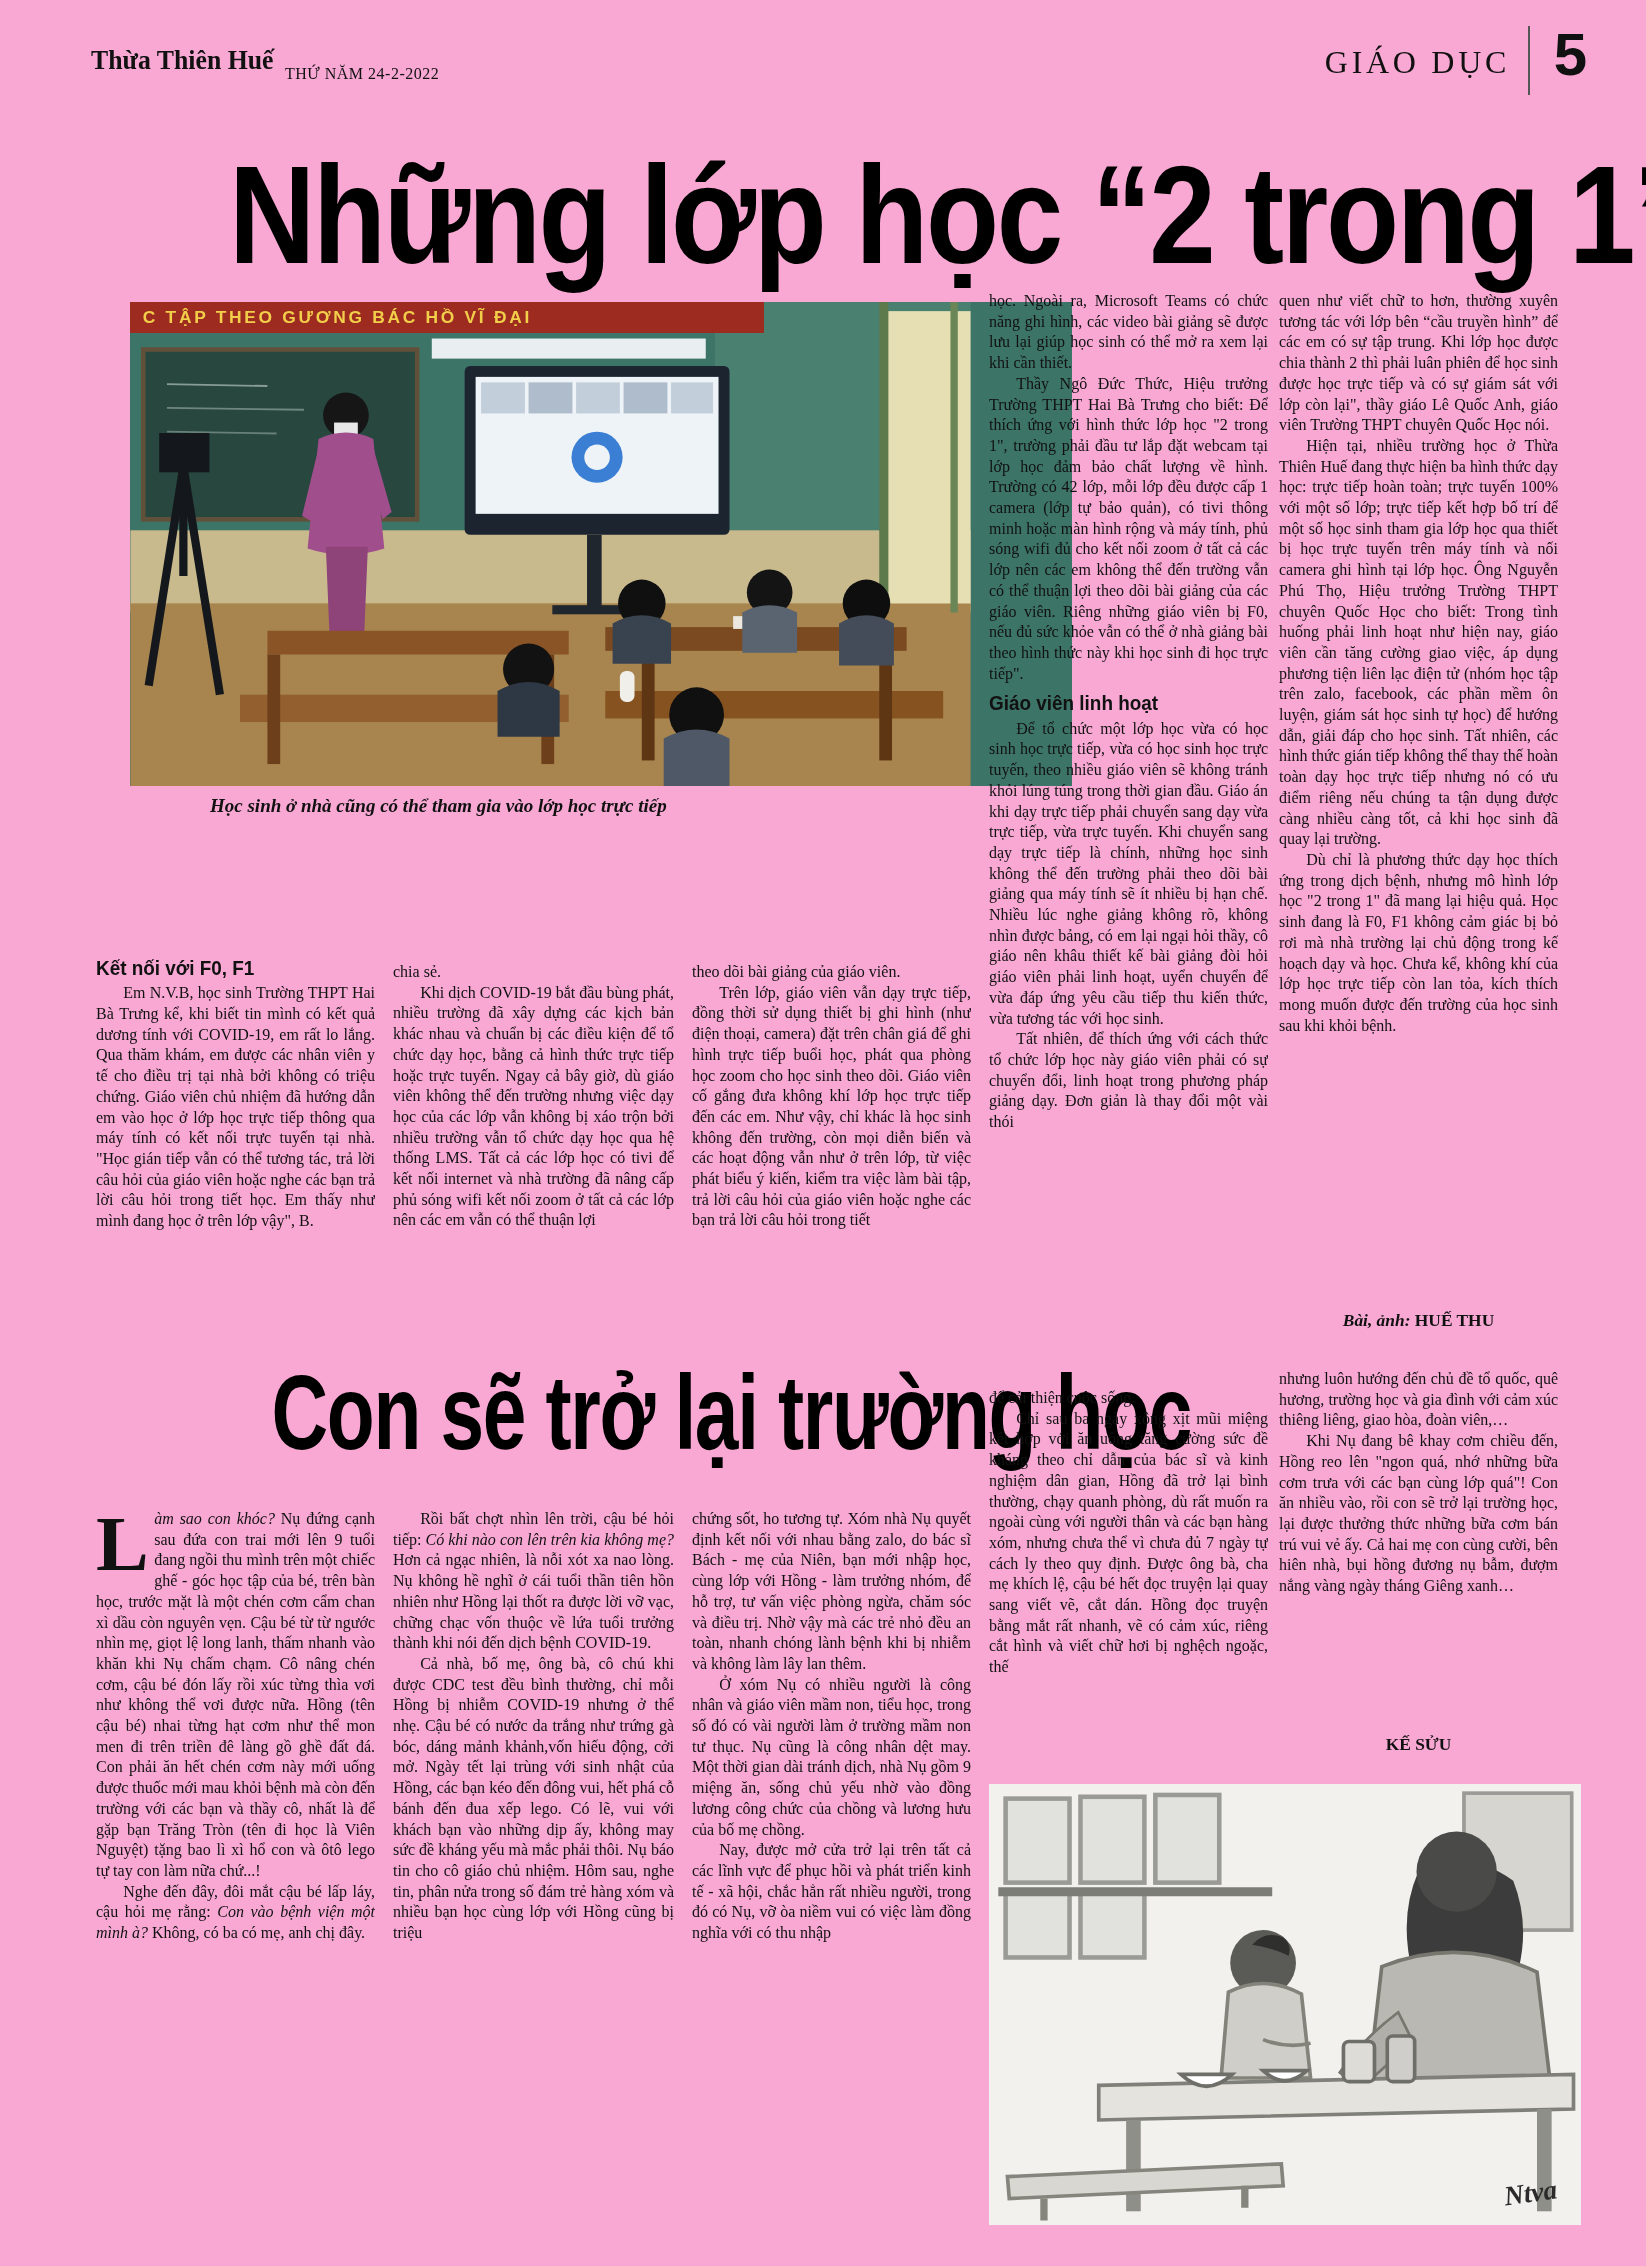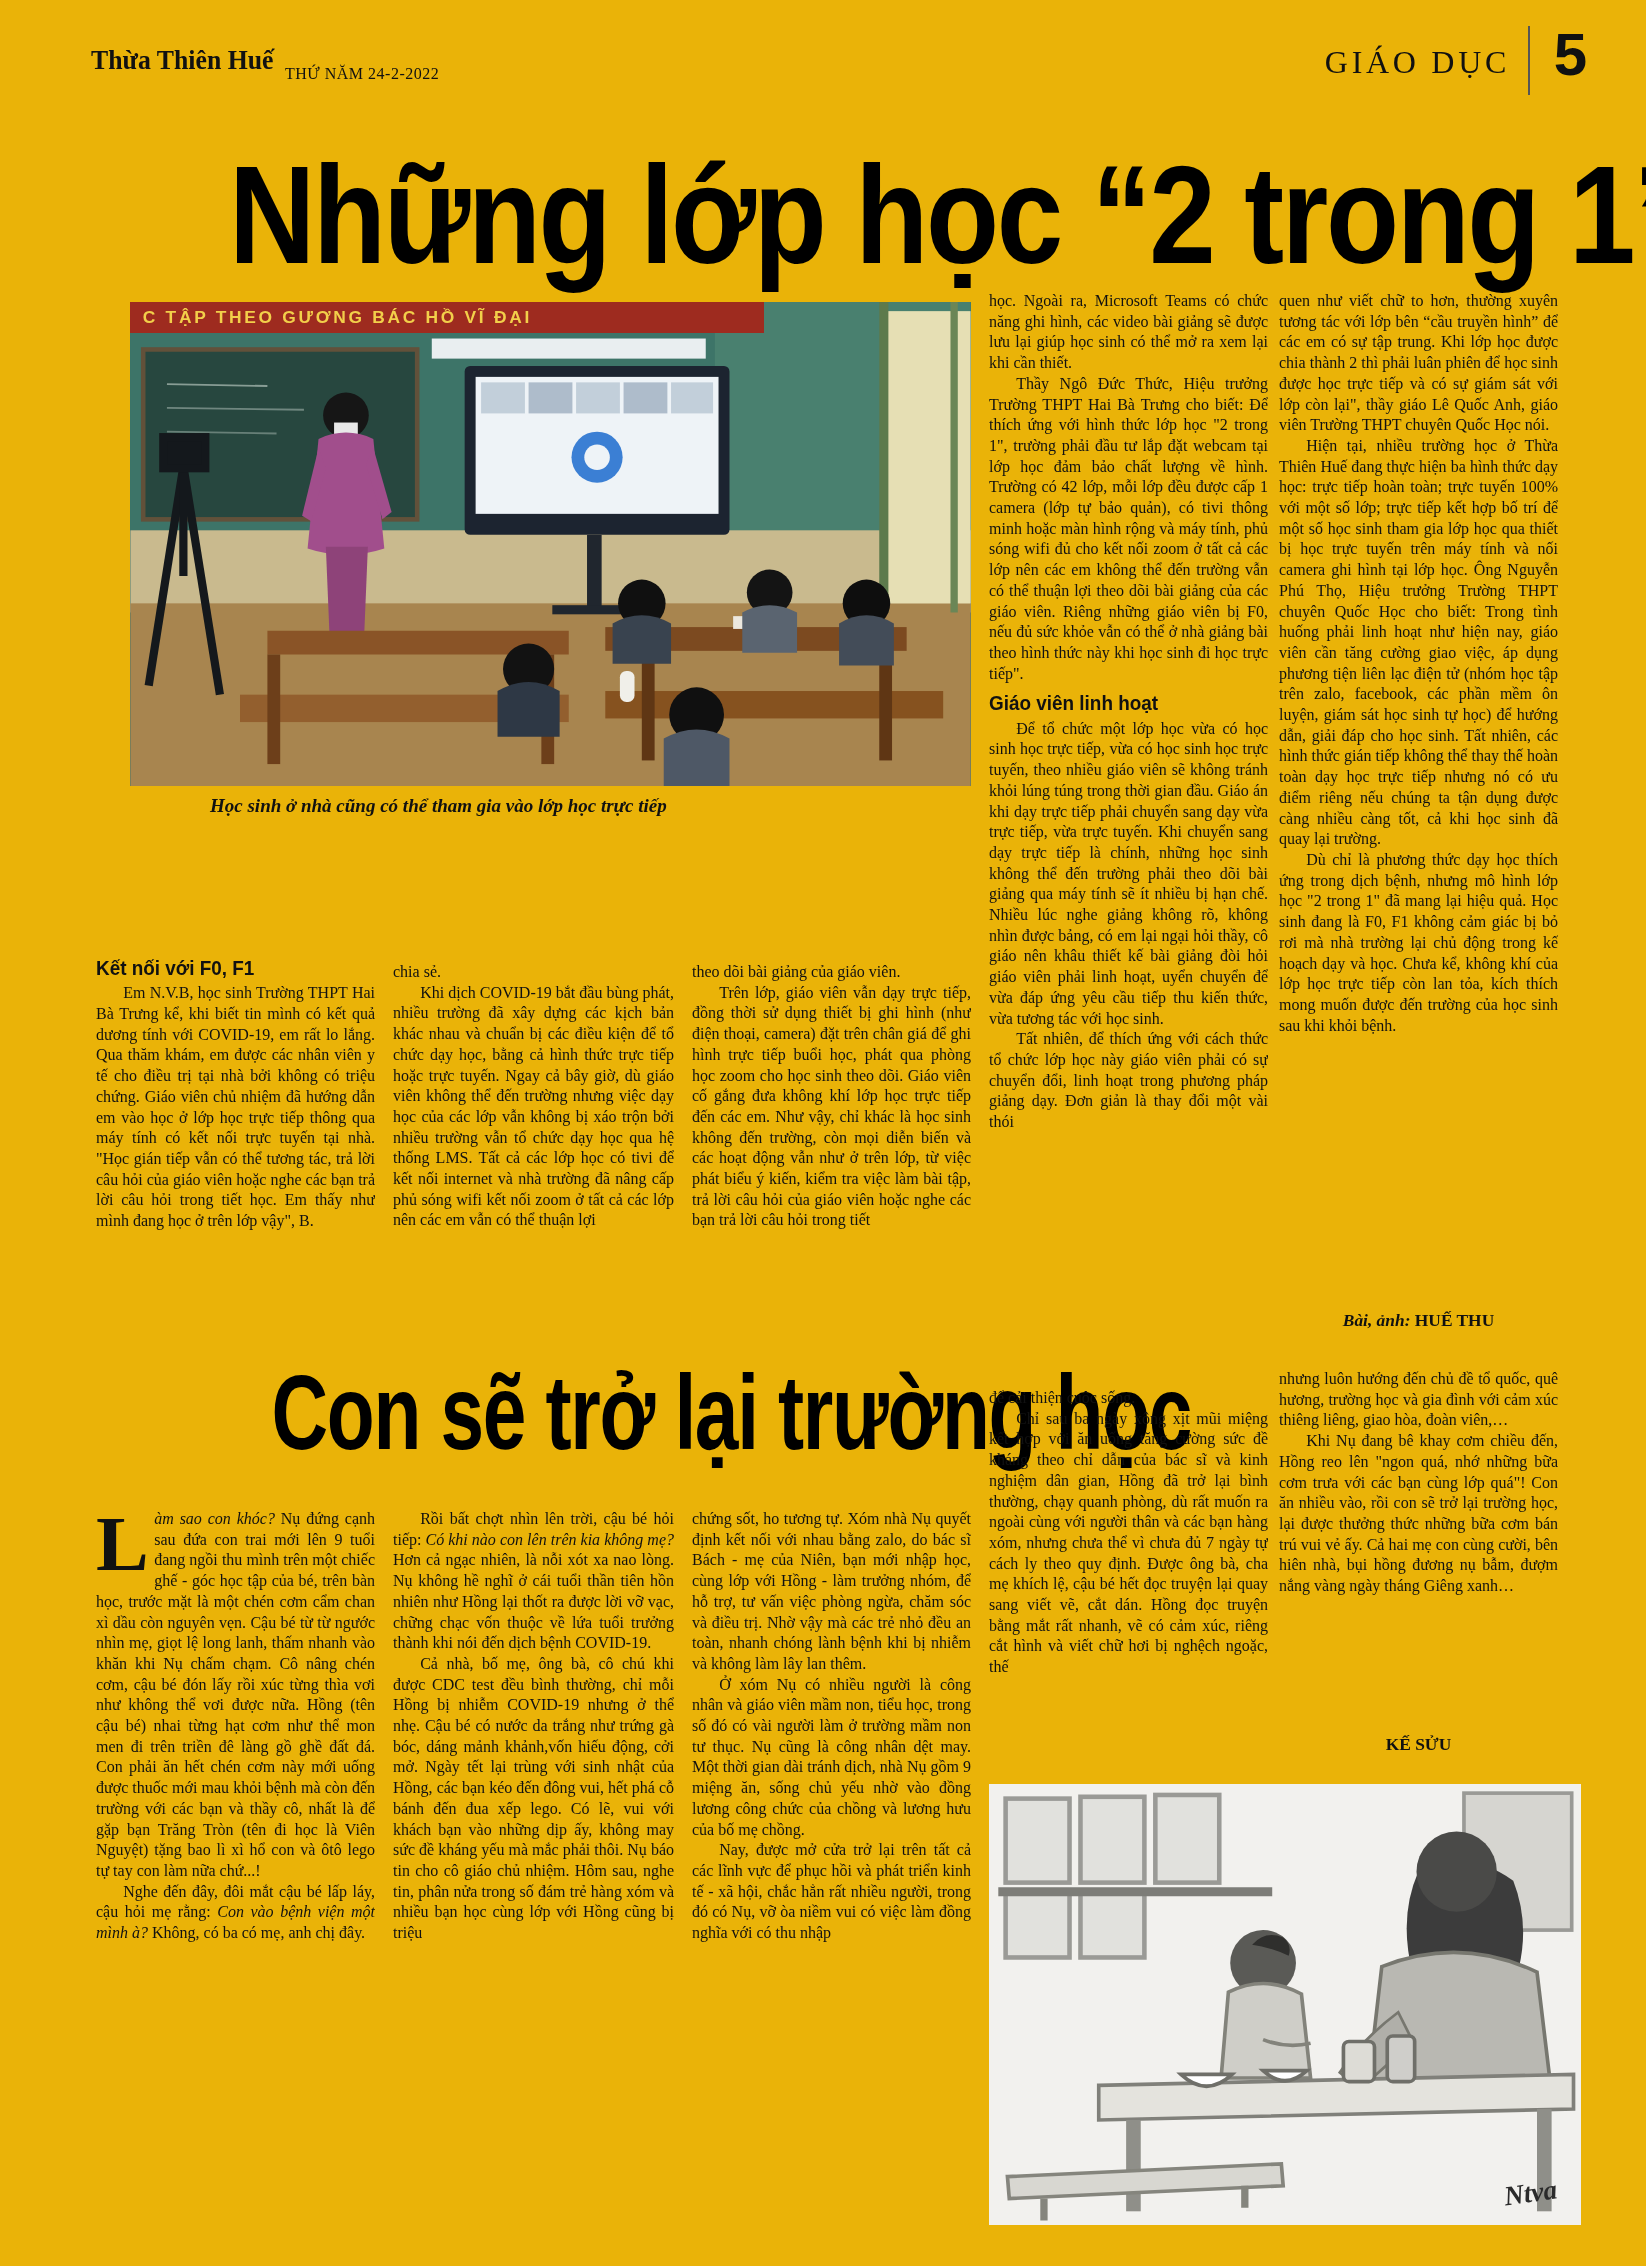--- a/index.html
+++ b/index.html
@@ -1,35 +1,35 @@
 <!DOCTYPE html>
 <html style="font-size:14.6px"><head>
 <meta charset="utf-8">
 <style>
   html,body{margin:0;padding:0;background:#9a9a9a;}
-  #page{position:relative;width:1647px;height:2267px;background:#eab308;overflow:hidden;
+  #page{position:relative;width:1647px;height:2267px;background:#f9a8d4;overflow:hidden;
         font-family:"Liberation Serif", serif;color:#111;}
   
   .brand{position:absolute;left:91px;top:44px;font-weight:700;font-size:28px;
          transform:scaleX(.92);transform-origin:left center;white-space:nowrap;}
   .mdate{position:absolute;left:285px;top:65px;font-size:16px;letter-spacing:0.5px;white-space:nowrap;}
   .section{position:absolute;right:137px;top:44px;font-size:32px;letter-spacing:3.7px;white-space:nowrap;}
   .pgbar{position:absolute;right:117px;top:25.6px;width:1.8px;height:69px;background:#555;}
   .pgnum{position:absolute;right:60px;top:20px;font-family:"Liberation Sans",sans-serif;
          font-weight:700;font-size:60px;}
   
   .hl{position:absolute;text-align:center;white-space:nowrap;font-family:"Liberation Sans",sans-serif;
       font-weight:700;color:#000;}
   .hl>span{display:inline-block;transform-origin:center;}
   #hl1{left:110px;top:135px;width:1444px;font-size:139px;}
   #hl1>span{transform:scaleX(.86);letter-spacing:-2.7px;}
   #hl2{left:110px;top:1352px;width:868px;font-size:106px;}
   #hl2>span{transform:scaleX(.74);letter-spacing:-1.8px;}
   
-  #photo{position:absolute;left:130px;top:302px;width:841px;height:484px;background:#3d7468;overflow:hidden;}
+  #photo{position:absolute;left:130px;top:302px;width:942px;height:484px;background:#3d7468;overflow:hidden;}
   #banner{position:absolute;left:0;top:0;width:621px;height:31px;background:#9e2b1f;
           color:#f2cf4a;font-family:"Liberation Sans",sans-serif;font-weight:700;font-size:17.4px;
           letter-spacing:2.7px;line-height:31px;padding-left:12.8px;white-space:nowrap;overflow:hidden;}
   .caption{position:absolute;left:210px;top:795px;width:758px;font-style:italic;font-weight:700;
            font-size:19px;}
   .lede{position:absolute;left:208px;top:846px;width:766px;font-weight:700;font-size:24px;
         line-height:30px;text-align:left;}
   
   .col{position:absolute;font-size:16px;line-height:20.7px;text-align:justify;overflow:hidden;}
   .col p{margin:0;}

